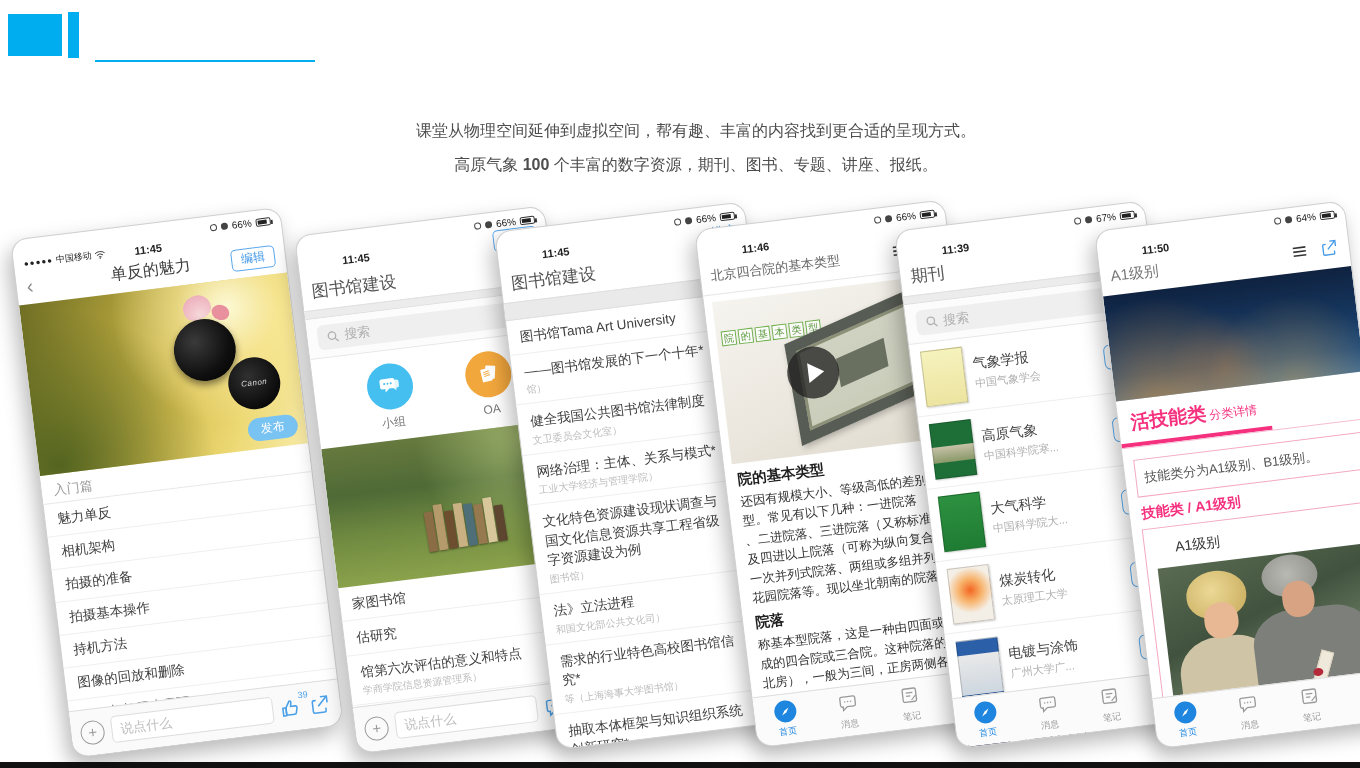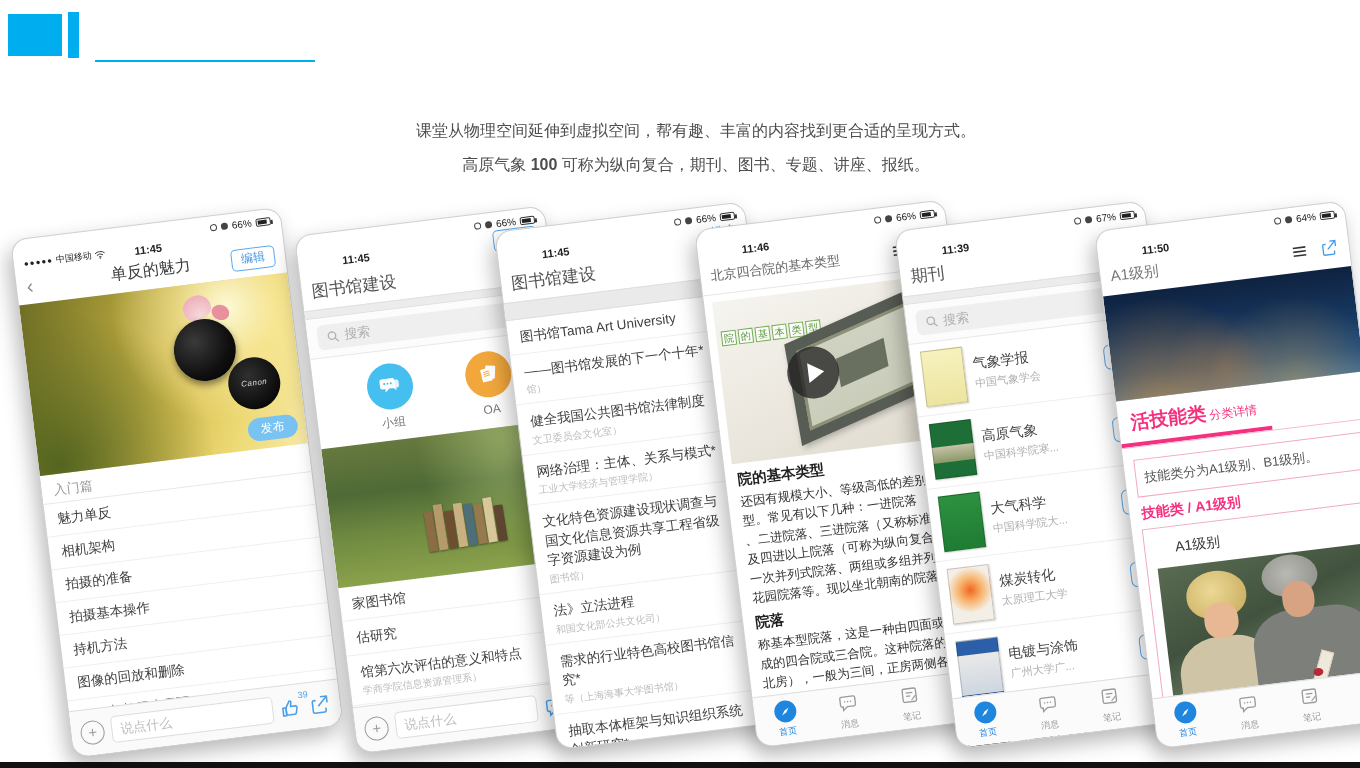--- a/index.html
+++ b/index.html
@@ -180,21 +180,21 @@
 
 <div class="slide">
 
   <div class="hdr-square"></div>
   <div class="hdr-bar"></div>
   <div class="hdr-underline"></div>
 
 
   <div class="lede">
     <div>课堂从物理空间延伸到虚拟空间，帮有趣、丰富的内容找到更合适的呈现方式。</div>
-    <div><span>高原气象 </span><b>100</b><span> 可称为纵向复合，期刊、图书、专题、讲座、报纸。</span></div>
+    <div><span>高原气象 </span><b>100</b><span> 个丰富的数字资源，期刊、图书、专题、讲座、报纸。</span></div>
   </div>
 
   <div class="phone ph1">
     <div class="srow1">
       <span class="dot-o"></span>
       <span class="dot-f"></span>
       <span>66%</span>
       <span class="batt"></span>
     </div>
     <div class="srow2">

